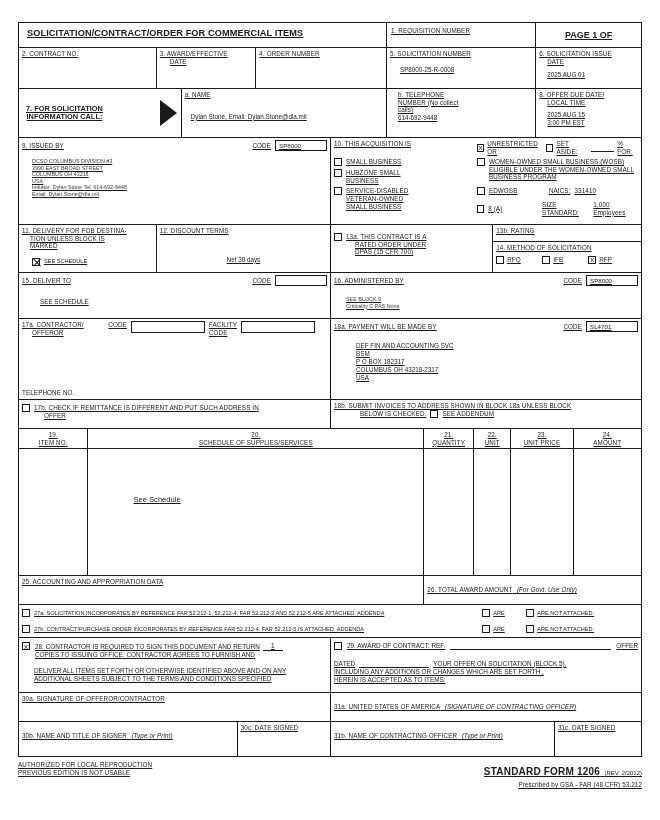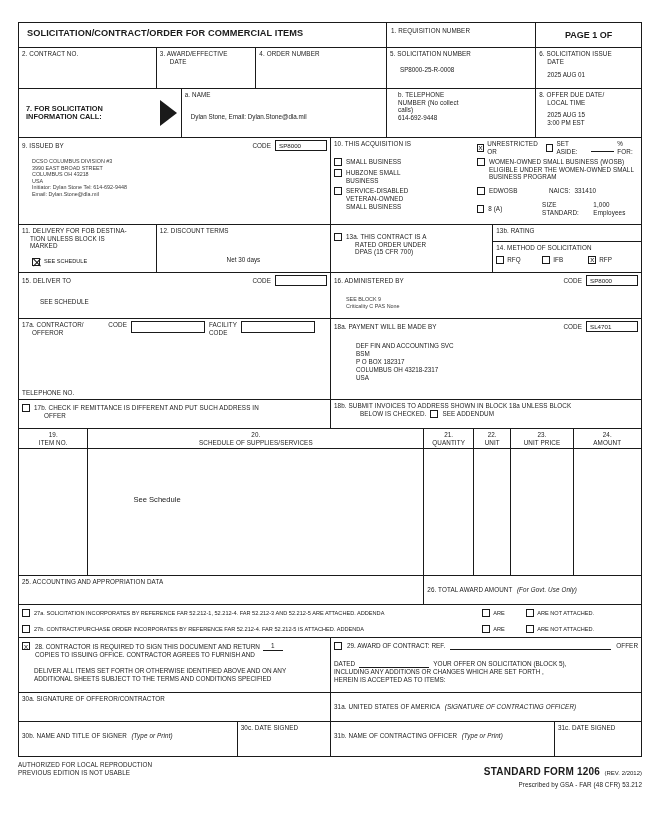--- a/index.html
+++ b/index.html
@@ -1,17 +1,17 @@
 <!DOCTYPE html>
 <html><head>
 <meta charset="utf-8">
 <style>
   html,body{margin:0;padding:0;background:#fff;}
   body{width:660px;height:820px;font-family:"Liberation Sans",sans-serif;color:#1a1a1a;}
-  .page{position:relative;width:660px;height:820px;box-sizing:border-box;padding:22px 18px 10px 18px;}
+  .page{position:relative;width:660px;height:820px;box-sizing:border-box;padding:22px 18px 10px 18px;text-decoration:underline;}
   .form{border:1.6px solid #1a1a1a;width:624px;box-sizing:border-box;}
   .row{display:flex;width:100%;box-sizing:border-box;}
   .cell{box-sizing:border-box;position:relative;padding:2px 3px;}
   .bl{border-left:1.1px solid #1a1a1a;}
   .bt{border-top:1.1px solid #1a1a1a;}
   .hv{border-top:1.6px solid #1a1a1a;}
   .lbl{font-size:6.3px;letter-spacing:.1px;line-height:7.6px;}
   .lbl-b{font-size:6.3px;font-weight:bold;line-height:7.6px;}
   .val{font-size:6.3px;line-height:8px;}
   .tiny{font-size:5.6px;line-height:7px;}
@@ -77,21 +77,21 @@
         <div class="lbl">6. SOLICITATION ISSUE</div>
         <div class="lbl" style="padding-left:8px;">DATE</div>
         <div class="val" style="padding-left:8px;padding-top:6px;">2025 AUG 01</div>
       </div>
     </div>
 
     <div class="row hv">
       <div class="cell" style="width:22%;height:48px;display:flex;align-items:center;">
         <div style="padding-left:4px;">
           <div class="lbl-b" style="font-size:7.4px;">7. FOR SOLICITATION</div>
-          <div class="lbl-b" style="font-size:7.4px;">INFORMATION CALL:</div>
+          <div class="lbl-b" style="font-size:7.4px;text-align:center;">INFORMATION CALL:</div>
         </div>
       </div>
       <div class="cell" style="width:4%;display:flex;align-items:center;justify-content:center;">
         <div class="arrow"></div>
       </div>
       <div class="cell bl" style="width:33%;">
         <div class="lbl">a. NAME</div>
         <div class="val" style="padding-top:14px;padding-left:6px;">Dylan Stone, Email: Dylan.Stone@dla.mil</div>
       </div>
       <div class="cell bl" style="width:24%;">

